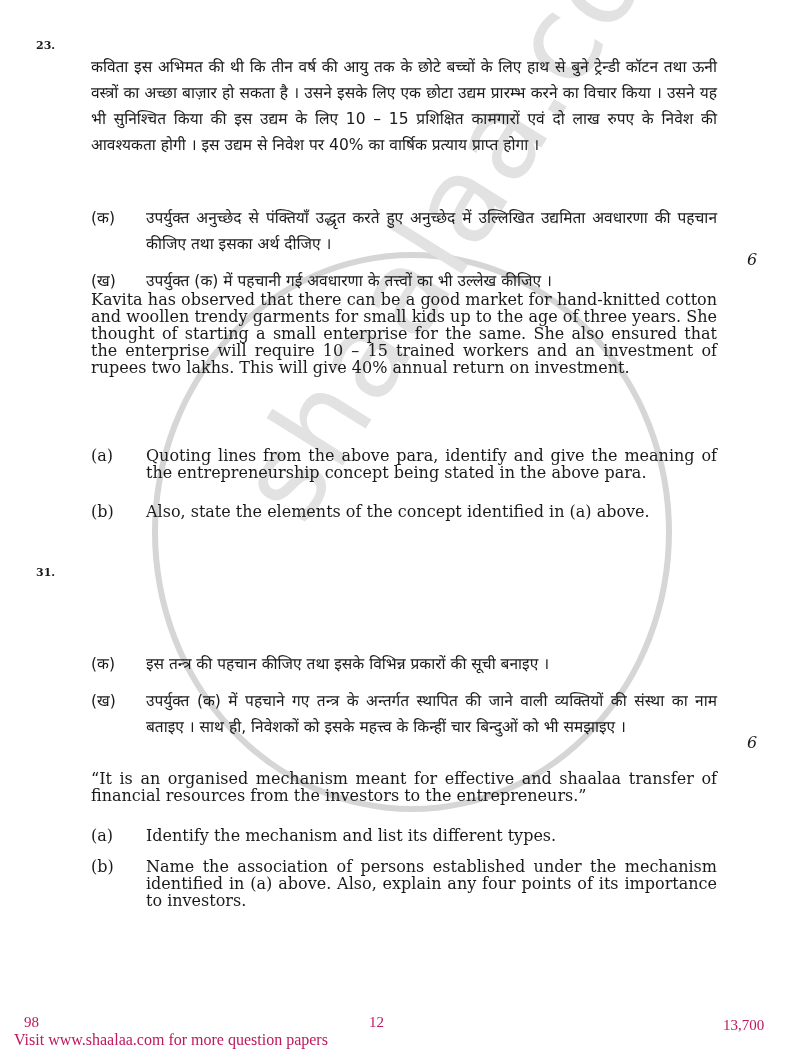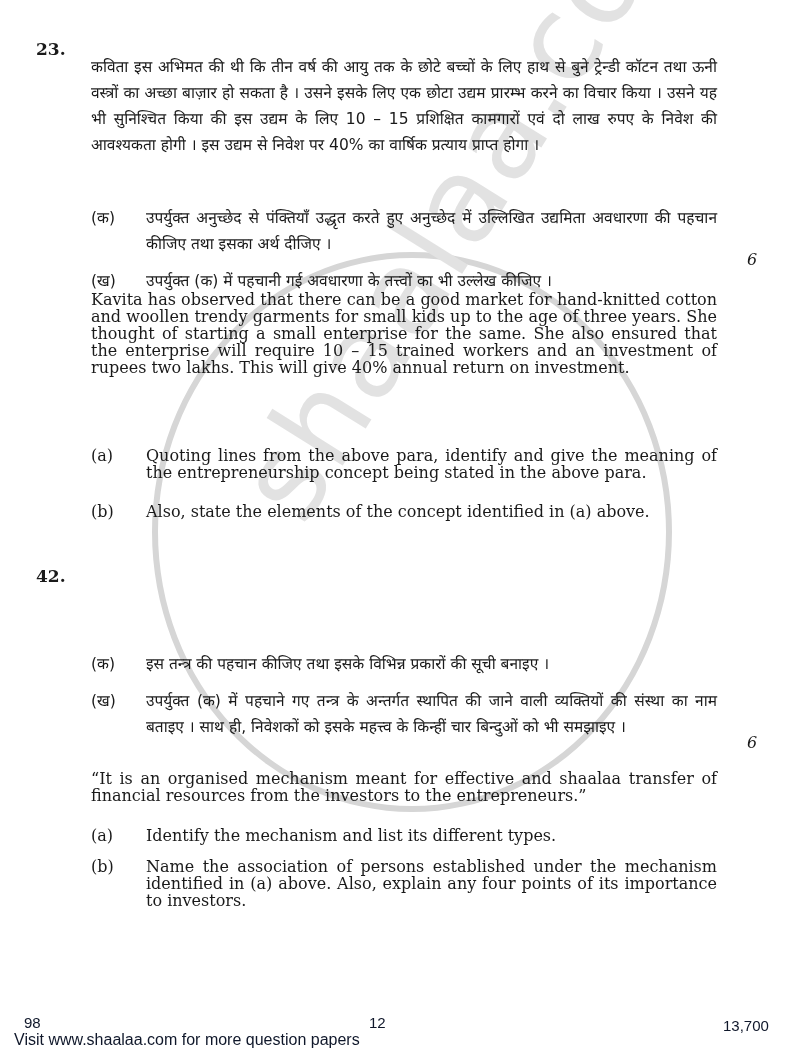--- a/index.html
+++ b/index.html
@@ -17,39 +17,39 @@
   }
   .watermark-text {
     position: absolute; left: 210px; top: 470px;
     font-family: "DejaVu Sans", sans-serif; font-size: 118px; color: #e2e2e2;
     transform: rotate(-58deg); transform-origin: left top;
     white-space: nowrap; letter-spacing: 2px; pointer-events: none;
   }
 
   .qnum {
     position: absolute; left: 36px; font-weight: bold;
-    font-family: "DejaVu Serif", serif; font-size: 17px;
+    font-family: "DejaVu Serif", serif; font-size: 11px;
   }
   .para {
     position: absolute; left: 91px; width: 626px;
     font-size: 16.2px; line-height: 24.5px; text-align: justify;
     text-align-last: left;
   }
   .hi { font-family: "DejaVu Sans", sans-serif; font-size: 15.5px; line-height: 26px; margin-top: 20px; }
   .en { font-family: "DejaVu Serif", "Liberation Serif", serif; font-size: 16px; line-height: 17px; }
 
   .sub { position: absolute; left: 91px; width: 626px; }
   .sub .lbl { position: absolute; left: 0; top: 0; }
   .sub .txt { position: absolute; left: 55px; width: 571px; text-align: justify; text-align-last: left; }
   .marks {
     position: absolute; left: 747px; font-style: italic;
     font-family: "DejaVu Serif", serif; font-size: 16px;
   }
   .footer {
-    position: absolute; font-family: Liberation Sans, sans-serif; font-size: 15px; color: #0f172a;
+    position: absolute; font-family: Liberation Serif, serif; font-size: 15px; color: #be185d;
   }
 </style>
 </head>
 <body>
 
 <div class="page">
 
   <div class="watermark-circle"></div>
   <div class="watermark-text">shaalaa.com</div>
 
@@ -70,21 +70,21 @@
 
   <div class="sub en" style="top:447px;">
     <span class="lbl">(a)</span>
     <span class="txt">Quoting lines from the above para, identify and give the meaning of the entrepreneurship concept being stated in the above para.</span>
   </div>
   <div class="sub en" style="top:503px;">
     <span class="lbl">(b)</span>
     <span class="txt">Also, state the elements of the concept identified in (a) above.</span>
   </div>
 
-  <div class="qnum" style="top:566px;">42.</div>
+  <div class="qnum" style="top:566px;">31.</div>
 
   <div class="sub hi" style="top:631px;">
     <span class="lbl">(क)</span>
     <span class="txt">इस तन्त्र की पहचान कीजिए तथा इसके विभिन्न प्रकारों की सूची बनाइए ।</span>
   </div>
   <div class="sub hi" style="top:668px;">
     <span class="lbl">(ख)</span>
     <span class="txt">उपर्युक्त (क) में पहचाने गए तन्त्र के अन्तर्गत स्थापित की जाने वाली व्यक्तियों की संस्था का नाम बताइए । साथ ही, निवेशकों को इसके महत्त्व के किन्हीं चार बिन्दुओं को भी समझाइए ।</span>
   </div>
   <div class="marks" style="top:733px;">6</div>

